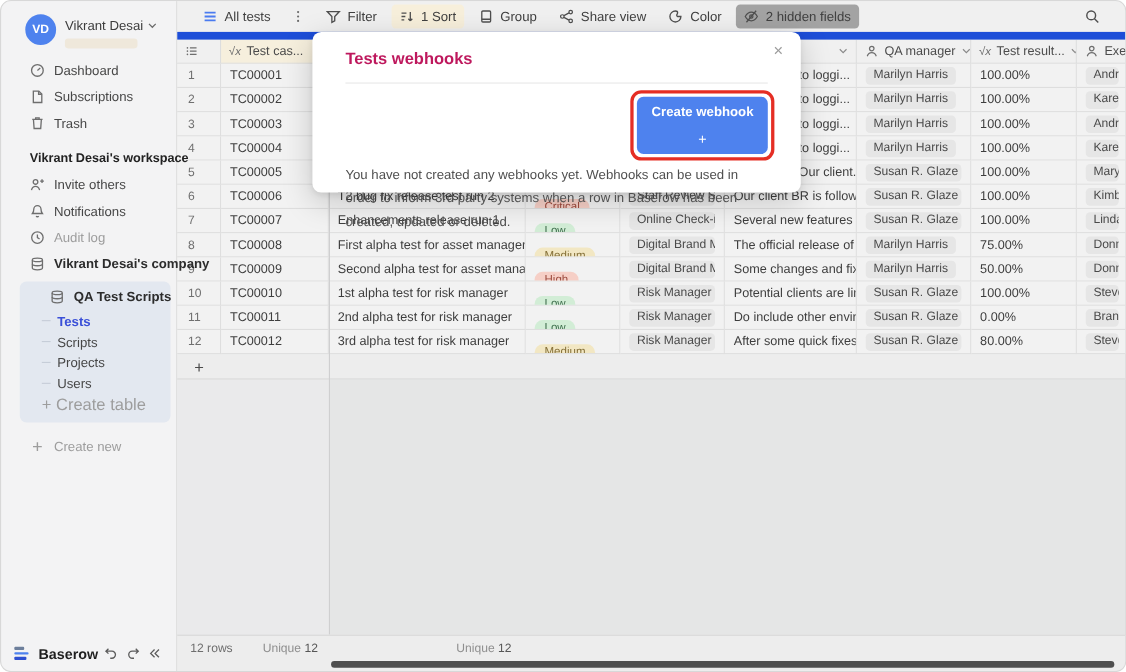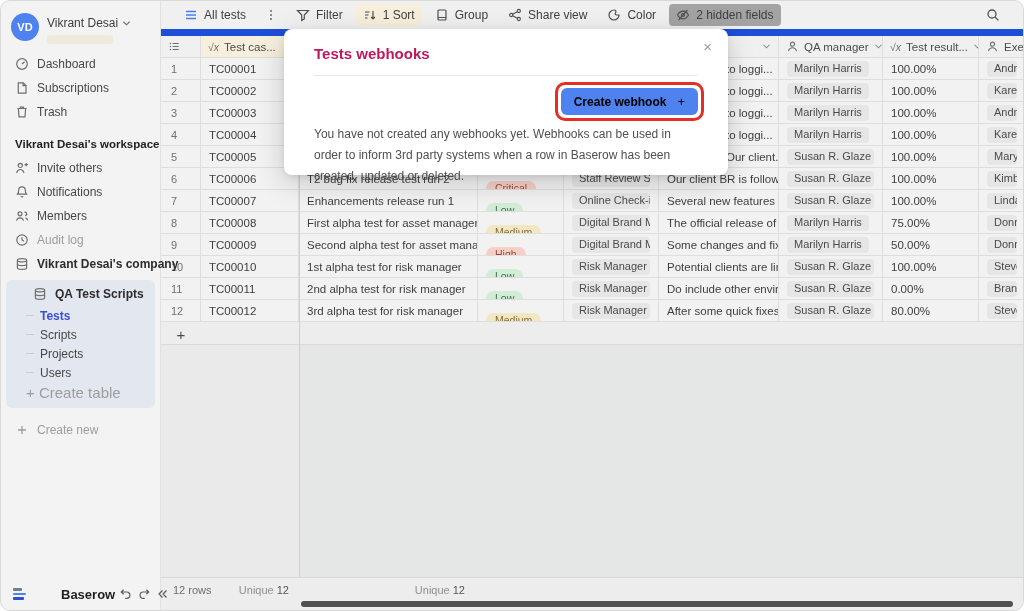--- a/index.html
+++ b/index.html
@@ -1,21 +1,21 @@
 <!DOCTYPE html>
 <html><head>
 <meta charset="utf-8">
 <style>
   * { margin:0; padding:0; box-sizing:border-box; }
   html,body { background:#ffffff; }
   body { font-family:"Liberation Sans", sans-serif; }
   .app { position:relative; width:1024px; height:611px; background:#e5e6e6; border-radius:10px; overflow:hidden; border:1px solid #d8d8d8; font-size:12px; color:#3f3f3f; }
 
   
-  .sidebar { position:absolute; left:0; top:0; bottom:0; width:160px; background:#f3f3f4; border-right:1px solid #e0e0e0; z-index:3; }
+  .sidebar { position:absolute; left:0; top:0; bottom:0; width:160px; background:#f3f3f4; border-right:1px solid #e0e0e0; z-index:3;padding-left:12px; }
   .profile { display:flex; align-items:flex-start; gap:8px; padding:12px 10px 8px 10px; cursor:pointer; }
   .avatar { width:28px; height:28px; border-radius:50%; background:#4e82ee; color:#fff; font-size:11px; font-weight:bold; display:flex; align-items:center; justify-content:center; flex:0 0 auto; }
   .profile-name-row { display:flex; align-items:center; gap:4px; font-size:12px; color:#3c3c3c; margin-top:3px; }
   .redacted { width:66px; height:9px; margin-top:5px; border-radius:3px; background:#efe8db; }
   .side-item { display:flex; align-items:center; gap:8px; height:24px; padding:0 14px; font-size:12px; color:#474747; cursor:pointer; white-space:nowrap; }
   .side-item .ic { width:14px; height:14px; flex:0 0 auto; display:inline-flex; }
   .side-item.muted { color:#9d9d9d; }
   .side-item.strong { color:#2c2c2c; font-weight:600; }
   .ws-label { padding:14px 14px 6px 14px; font-size:11.5px; font-weight:bold; color:#222; white-space:nowrap; }
   .db-block { margin:4px 5px 0 5px; background:#e3e8f0; border-radius:6px; padding:2px 0 6px 0; }
@@ -24,21 +24,21 @@
   .sub-item::before { content:""; position:absolute; left:20px; top:9px; width:8px; height:1px; background:#c6cdd8; }
   .sub-item.active { color:#3a4fd8; font-weight:bold; }
   .create-table { height:20px; padding-left:20px; font-size:15px; color:#9d9d9d; display:flex; align-items:center; gap:4px; cursor:pointer; }
   .create-new { margin-top:10px; color:#9d9d9d; }
   .side-bottom { position:absolute; left:0; right:0; bottom:0; height:32px; display:flex; align-items:center; padding:0 12px; gap:4px; }
   .logo-bars { width:14px; height:12px; display:flex; flex-direction:column; gap:2px; margin-right:5px; }
   .logo-bars i { display:block; height:2.6px; border-radius:1px; }
   .logo-bars .b1 { width:9px; background:#6d7f9b; }
   .logo-bars .b2 { width:13px; background:#4e82ee; }
   .logo-bars .b3 { width:11px; background:#2d4fd0; }
-  .logo-text { font-size:13px; font-weight:bold; color:#1f1f1f; flex:1;margin-left:26px; }
+  .logo-text { font-size:13px; font-weight:bold; color:#1f1f1f; flex:1; }
   .hist-btn { width:18px; height:18px; display:flex; align-items:center; justify-content:center; color:#5c5c5c; cursor:pointer; }
 
   
   .main { position:absolute; left:160px; top:0; right:0; bottom:0; }
   .toolbar { position:absolute; left:0; right:0; top:0; height:35px; background:#f0f0f0; border-bottom:7px solid #1d4ed8; display:flex; align-items:center; padding:0 16px; gap:6px; z-index:2; }
   .tb-item { display:flex; align-items:center; gap:6px; padding:4px 7px; border-radius:4px; color:#404040; font-size:12px; cursor:pointer; white-space:nowrap; }
   .tb-item .ic { width:14px; height:14px; display:inline-flex; }
   .tb-chip-sort { background:#f7efdb; }
   .tb-chip-hidden { background:#a3a3a3; }
   .kebab { padding:4px 5px; color:#6b6b6b; }
@@ -73,21 +73,21 @@
   .f-agg b { color:#565656; font-weight:normal; }
   .hscroll { position:absolute; left:140px; bottom:3px; width:712px; height:6px; border-radius:3px; background:#4f4f4f; cursor:pointer; }
 
   
   .modal { position:absolute; left:283px; top:28px; width:444px; height:146px; background:#ffffff; border-radius:8px; box-shadow:0 8px 28px rgba(0,0,0,0.18), 0 2px 6px rgba(0,0,0,0.08); z-index:10; padding:16px 30px 12px 30px; }
   .modal-close { position:absolute; right:16px; top:10px; font-size:15px; color:#9b9b9b; cursor:pointer; line-height:1; }
   .modal-title { font-size:15px; font-weight:bold; color:#be185d; }
   .modal-divider { margin-top:13px; height:1px; background:#e8e8e8; }
   .modal-btn-row { margin-top:12px; display:flex; justify-content:flex-end; }
   .btn-wrap { position:relative; }
-  .create-btn { background:#4e82ee; color:#000000; font-weight:bold; font-size:12px; border:none; border-radius:6px; padding:6px 13px; cursor:pointer; display:flex; align-items:center; gap:11px; font-family:"Liberation Sans", sans-serif; }
+  .create-btn { background:#4e82ee; color:#ffffff; font-weight:bold; font-size:12px; border:none; border-radius:6px; padding:6px 13px; cursor:pointer; display:flex; align-items:center; gap:11px; font-family:"Liberation Sans", sans-serif;flex-direction:column; }
   .create-btn .plus { font-weight:normal; font-size:13px; }
   .annot-ring { position:absolute; left:-6px; top:-6px; right:-6px; bottom:-6px; border:3px solid #e52e24; border-radius:10px; pointer-events:none; }
   .modal-body { margin-top:9px; font-size:12px; color:#4f4f4f; line-height:1.75; }
 
   .ic svg { width:100%; height:100%; display:block; }
   .chev svg { width:9px; height:7px; display:block; }
 </style>
 </head>
 <body>
 
@@ -149,30 +149,20 @@
           <span>Invite others</span>
         </div>
         <div class="side-item">
           <span class="ic">
             <svg viewBox="0 0 14 14">
               <path d="M7 1.9a3.3 3.3 0 0 1 3.3 3.3c0 2.4.7 3.3 1.2 3.9H2.5c.5-.6 1.2-1.5 1.2-3.9A3.3 3.3 0 0 1 7 1.9z" fill="none" stroke="#6e6e6e" stroke-width="1.2"></path>
               <path d="M5.9 11.3a1.2 1.2 0 0 0 2.2 0" fill="none" stroke="#6e6e6e" stroke-width="1.2"></path>
             </svg>
           </span>
           <span>Notifications</span>
-        </div>
-        <div class="side-item">
-          <span class="ic">
-            <svg viewBox="0 0 14 14">
-              <circle cx="5" cy="4.8" r="2" fill="none" stroke="#6e6e6e" stroke-width="1.2"></circle>
-              <path d="M1.5 11.7C2.1 9.6 3.5 8.8 5 8.8s2.9.8 3.5 2.9" fill="none" stroke="#6e6e6e" stroke-width="1.2"></path>
-              <path d="M9.4 3.2a1.8 1.8 0 1 1 .8 3.5M10.6 8.9c1.1.3 1.7 1.1 2 2.5" fill="none" stroke="#6e6e6e" stroke-width="1.2"></path>
-            </svg>
-          </span>
-          <span>Members</span>
         </div>
         <div class="side-item muted">
           <span class="ic">
             <svg viewBox="0 0 14 14">
               <circle cx="7" cy="7" r="5.2" fill="none" stroke="#6e6e6e" stroke-width="1.2"></circle>
               <path d="M7 4.2V7l2 1.3" fill="none" stroke="#6e6e6e" stroke-width="1.2"></path>
             </svg>
           </span>
           <span>Audit log</span>
         </div>

